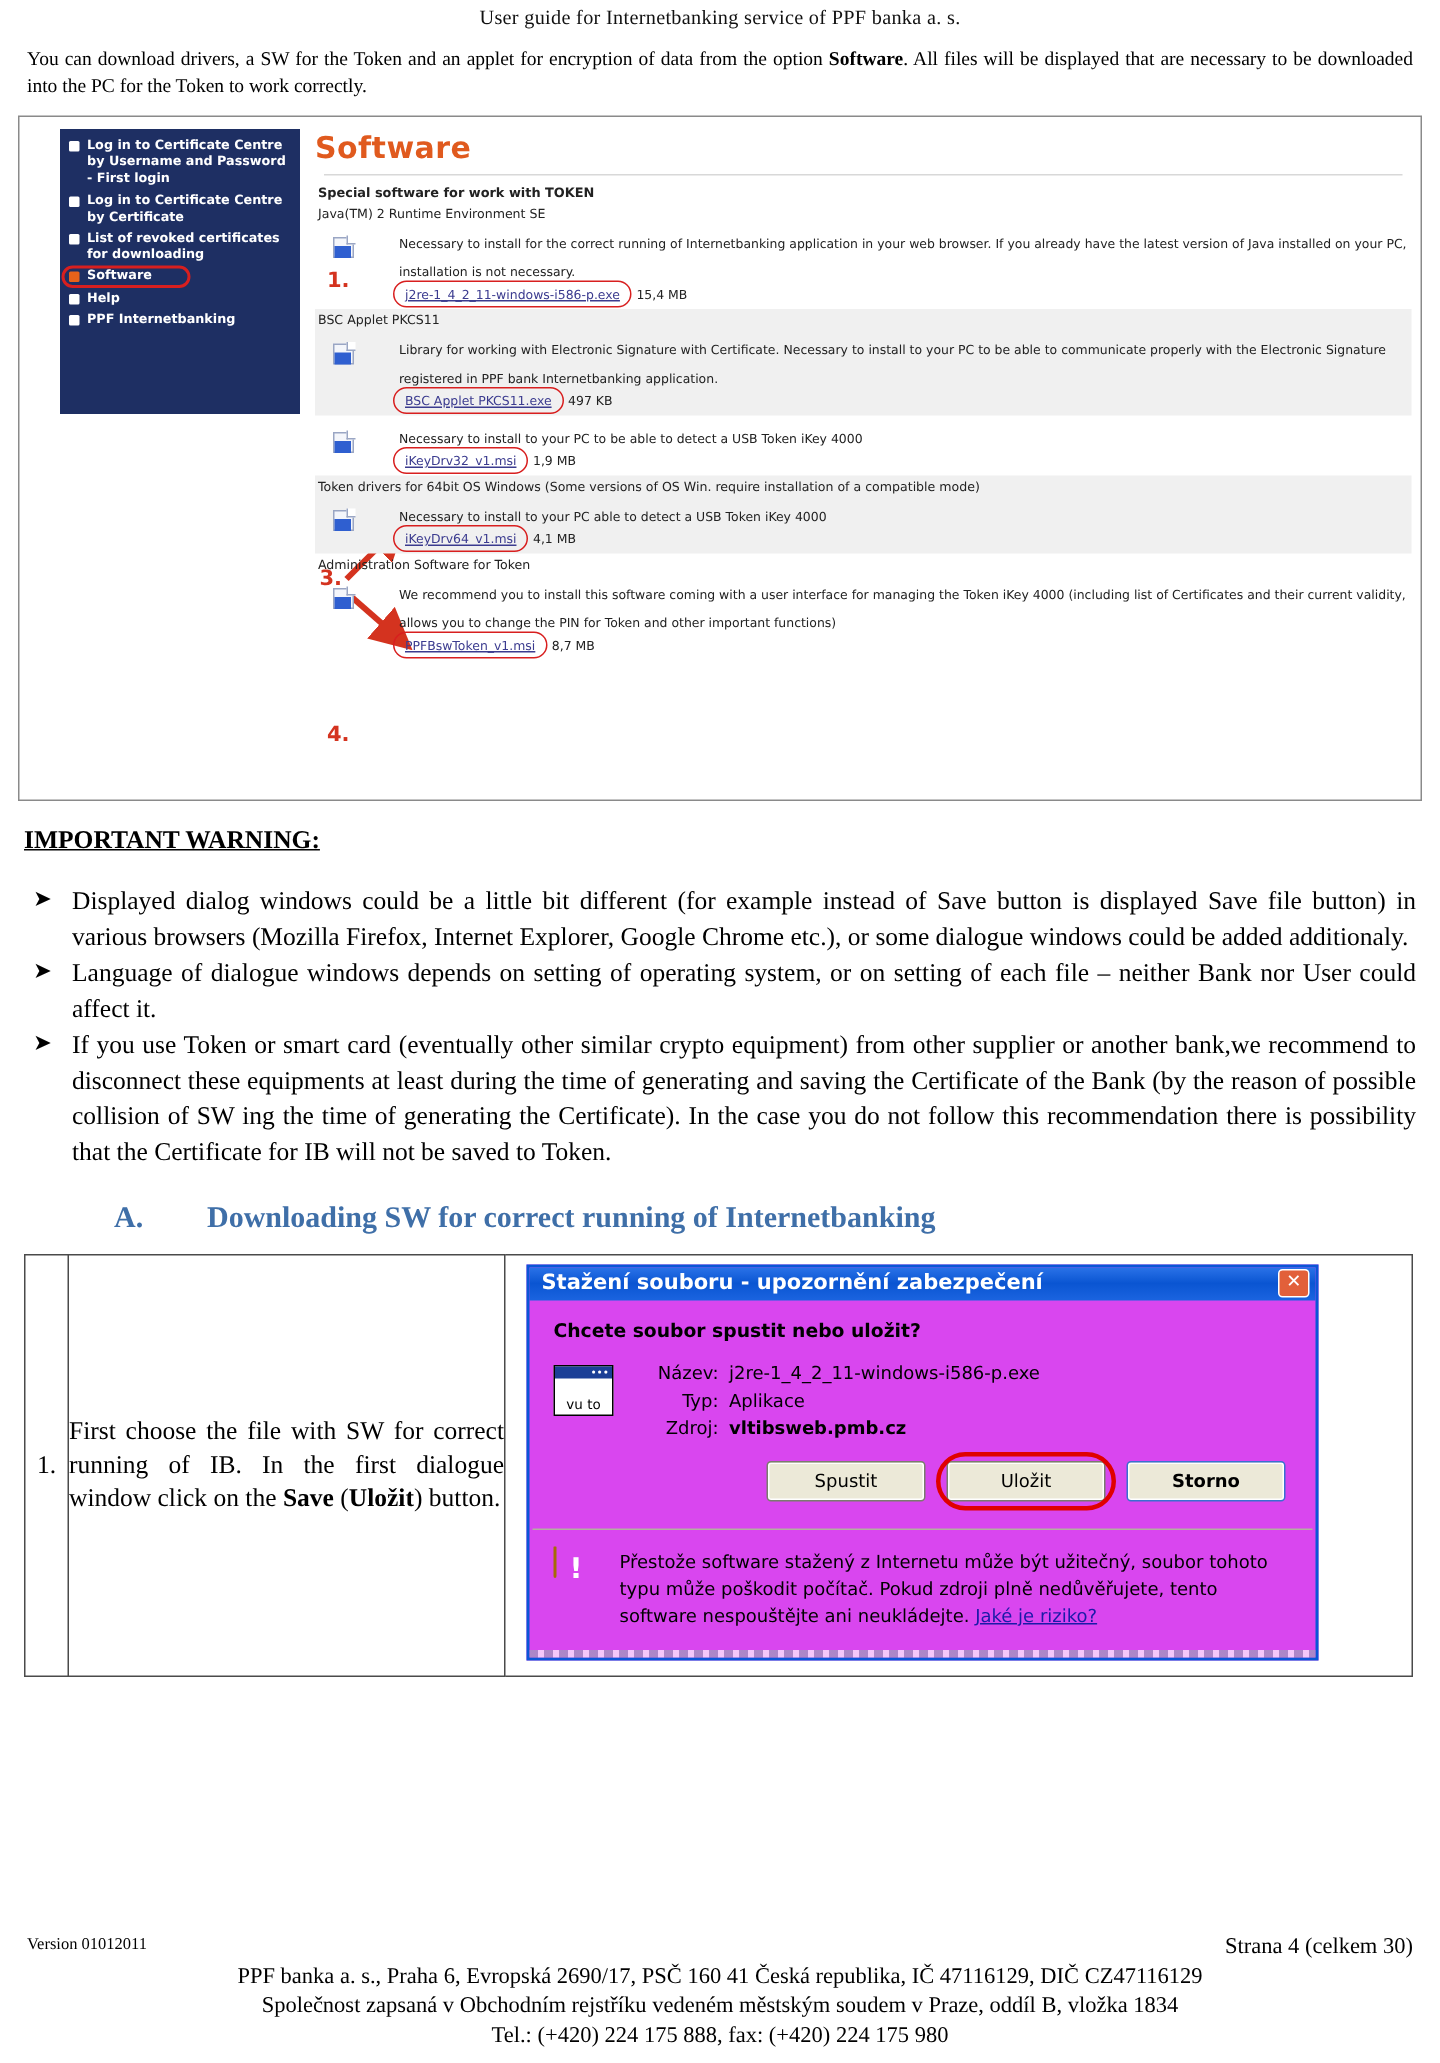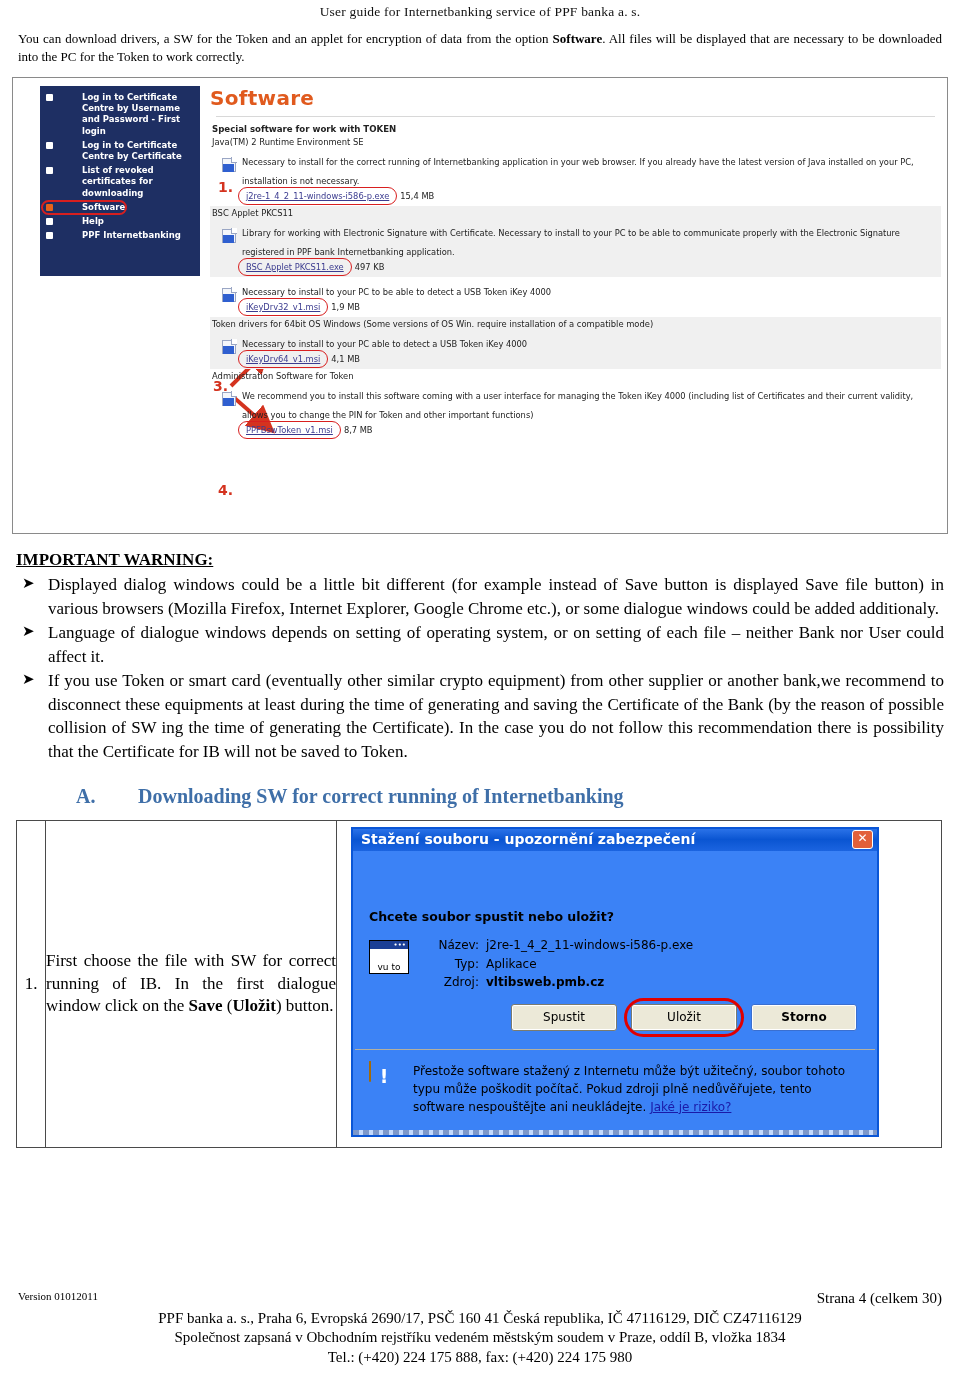--- a/index.html
+++ b/index.html
@@ -55,21 +55,20 @@
   }
   .nav-item {
     display: flex;
     align-items: flex-start;
     color: #ffffff;
     font-size: 8.5px;
     line-height: 1.32;
     font-weight: bold;
     margin-bottom: 3px;
     position: relative;
-    gap: 24px;
   }
   .nav-bullet {
     flex: 0 0 auto;
     width: 7px; height: 7px;
     background: #ffffff;
     color: #1e2f63;
     font-size: 5.5px;
     line-height: 7px;
     text-align: center;
     margin: 2px 5px 0 0;
@@ -138,21 +137,21 @@
   }
   .file-icon .badge {
     position: absolute; left: 1px; bottom: 0px;
     width: 11px; height: 8px;
     background: #2f5fd0;
     color: #fff;
     font-size: 5px;
     line-height: 8px;
     text-align: center;
   }
-  .sw-text { flex: 1 1 auto; min-width: 0; }
+  .sw-text { flex: 1 1 auto; min-width: 0; margin-left: 24px; }
   .sw-desc {
     font-size: 8.3px;
     color: #222;
     line-height: 1.38;
   }
   .sw-link-line {
     font-size: 8.3px;
     margin-top: 2px;
     display: flex;
     align-items: center;
@@ -186,21 +185,21 @@
 
   
   .warn {
     margin: 14px 16px 0 16px;
     font-size: 17px;
     line-height: 1.38;
   }
   .warn-title {
     font-weight: bold;
     text-decoration: underline;
-    margin-bottom: 2px;
+    margin-bottom: 18px;
   }
   .warn-item {
     display: flex;
     align-items: flex-start;
     margin-bottom: 1px;
   }
   .warn-mark {
     flex: 0 0 auto;
     width: 26px;
     text-align: left;
@@ -249,21 +248,21 @@
   }
   .desc-text b { font-weight: bold; }
 
   
   .dlg-wrap {
     padding: 6px 10px 10px 14px;
   }
   .dlg {
     width: 528px;
     border: 2px solid #0a56d6;
-    background: #3b82f6;
+    background: #d946ef;
     font-family: "DejaVu Sans", sans-serif;
     box-sizing: border-box;
   }
   .dlg-title {
     background: linear-gradient(180deg,#2a72e8 0%, #0a55d2 48%, #1b64e0 100%);
     color: #ffffff;
     font-size: 14px;
     font-weight: bold;
     padding: 4px 4px 5px 8px;
     display: flex;
@@ -276,21 +275,21 @@
     width: 19px; height: 17px;
     background: #e2603a;
     border: 1px solid #ffffff;
     border-radius: 3px;
     color: #ffffff;
     font-size: 12px;
     line-height: 15px;
     text-align: center;
     font-weight: bold;
   }
-  .dlg-body { padding: 10px 12px 6px 12px; margin-top: 46px; }
+  .dlg-body { padding: 10px 12px 6px 12px; }
   .dlg-q {
     font-size: 12.5px;
     font-weight: bold;
     color: #000;
     margin: 2px 0 12px 4px;
   }
   .dlg-file-row {
     display: flex;
     align-items: flex-start;
     margin-bottom: 4px;

